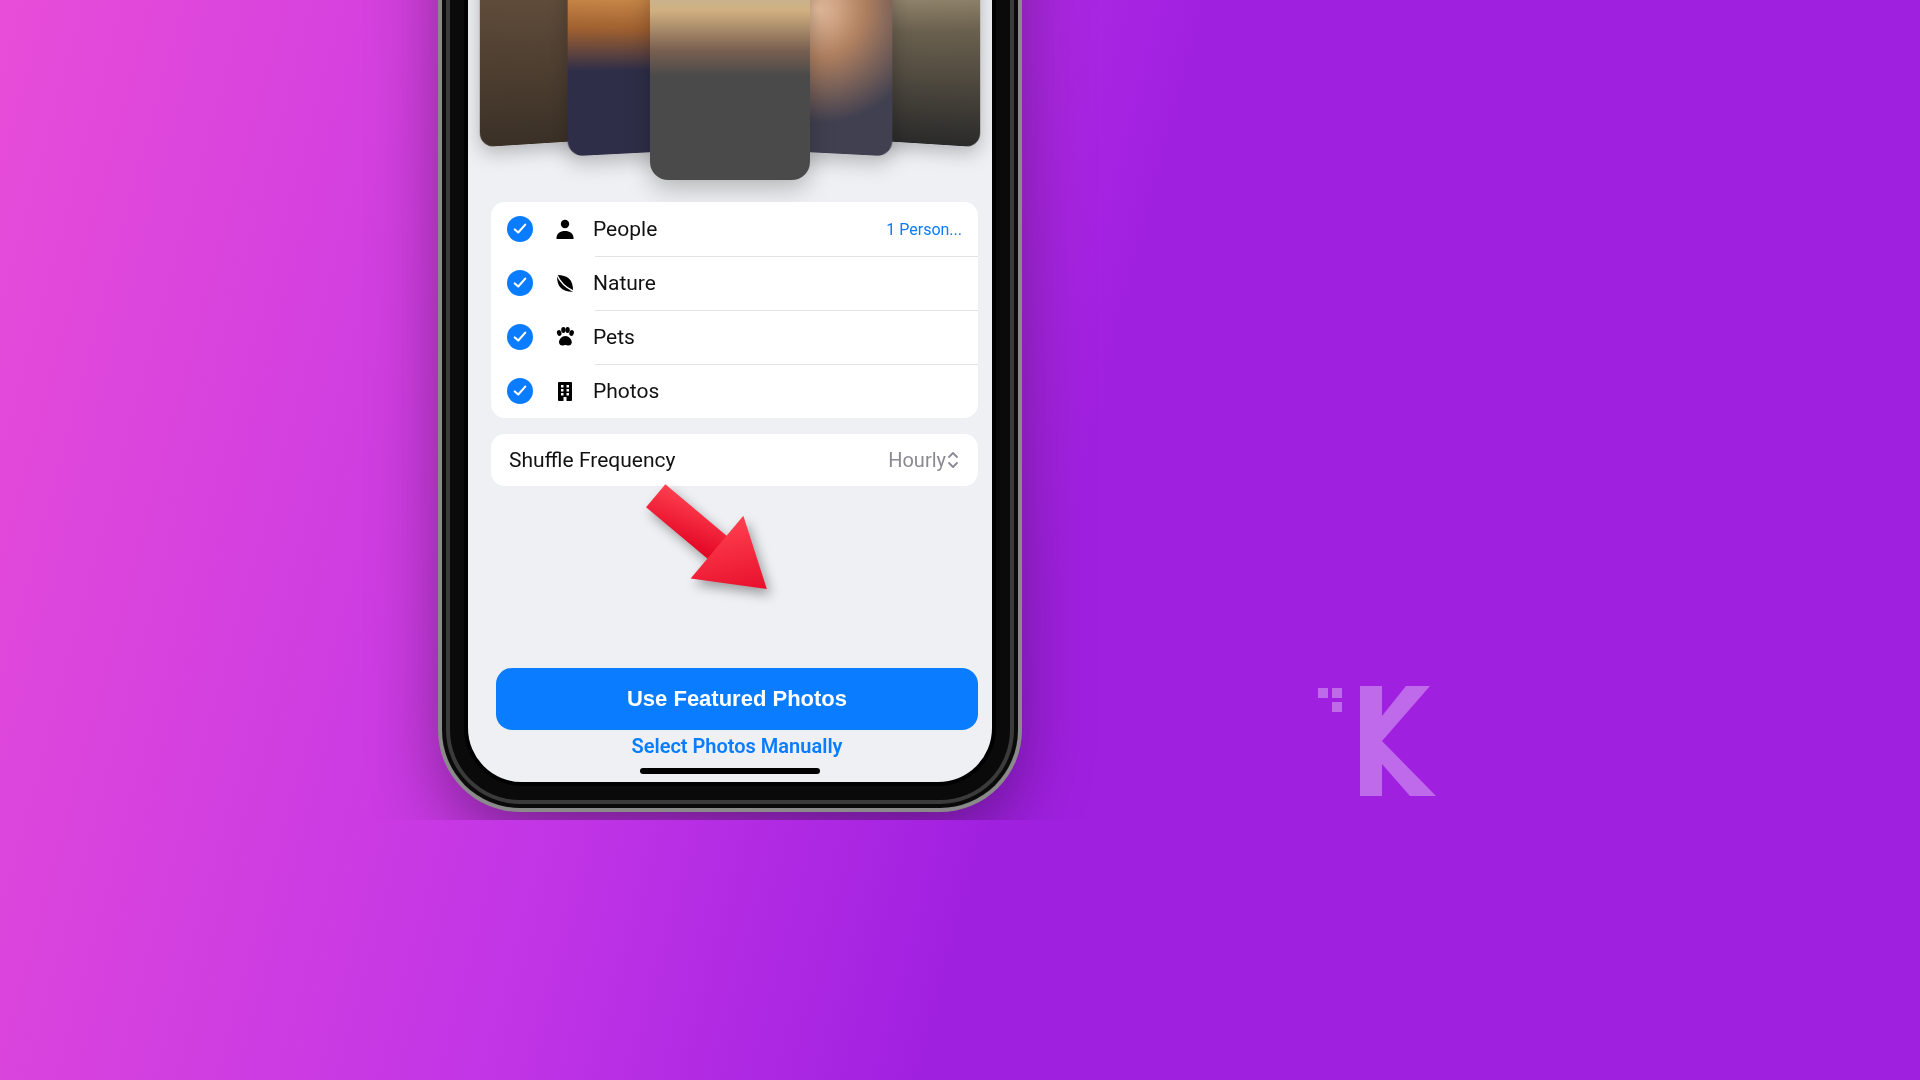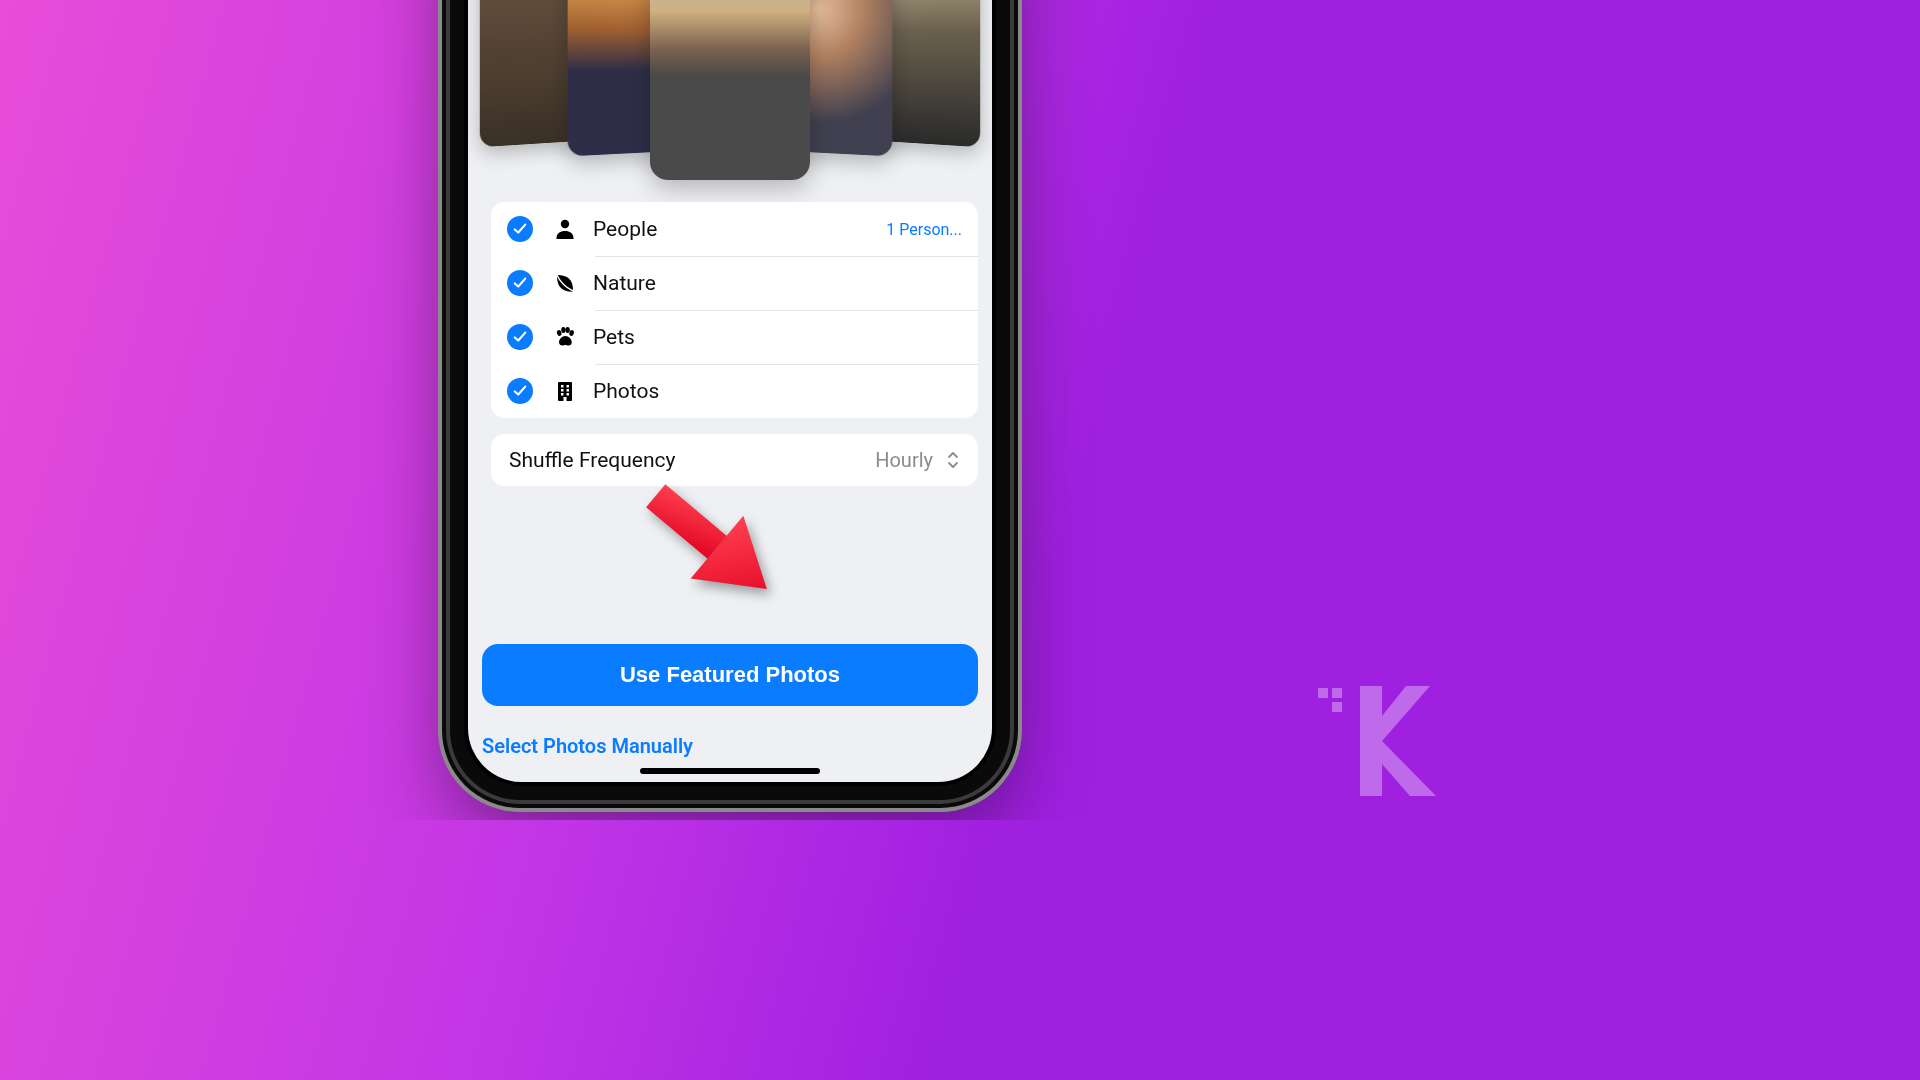--- a/index.html
+++ b/index.html
@@ -146,49 +146,49 @@
   .shuffle-label {
     font-size: 21px;
     color: #111;
     text-align: center;
   }
   .shuffle-value {
     font-size: 20px;
     color: #8a8a92;
     display: flex;
     align-items: center;
-    gap: 13px;
+    gap: 0;
   }
   .shuffle-value svg { width: 14px; height: 18px; }
 
   .actions {
     position: absolute;
     bottom: 24px;
-    left: 14px;
+    left: 28px;
     right: 14px;
   }
 
   .primary-btn {
     width: 100%;
     background: #0a7cff;
     color: #fff;
     font-size: 22px;
     font-weight: 600;
     border: none;
     border-radius: 16px;
     padding: 18px 0;
     cursor: pointer;
   }
   .secondary-link {
     display: block;
-    text-align: left;
+    text-align: center;
     color: #0a7cff;
     font-size: 20px;
     font-weight: 600;
-    margin-top: 28px;
+    margin-top: 4px;
     cursor: pointer;
   }
 
   .home-indicator {
     position: absolute;
     bottom: 8px;
     left: 50%;
     transform: translateX(-50%);
     width: 180px;
     height: 6px;

